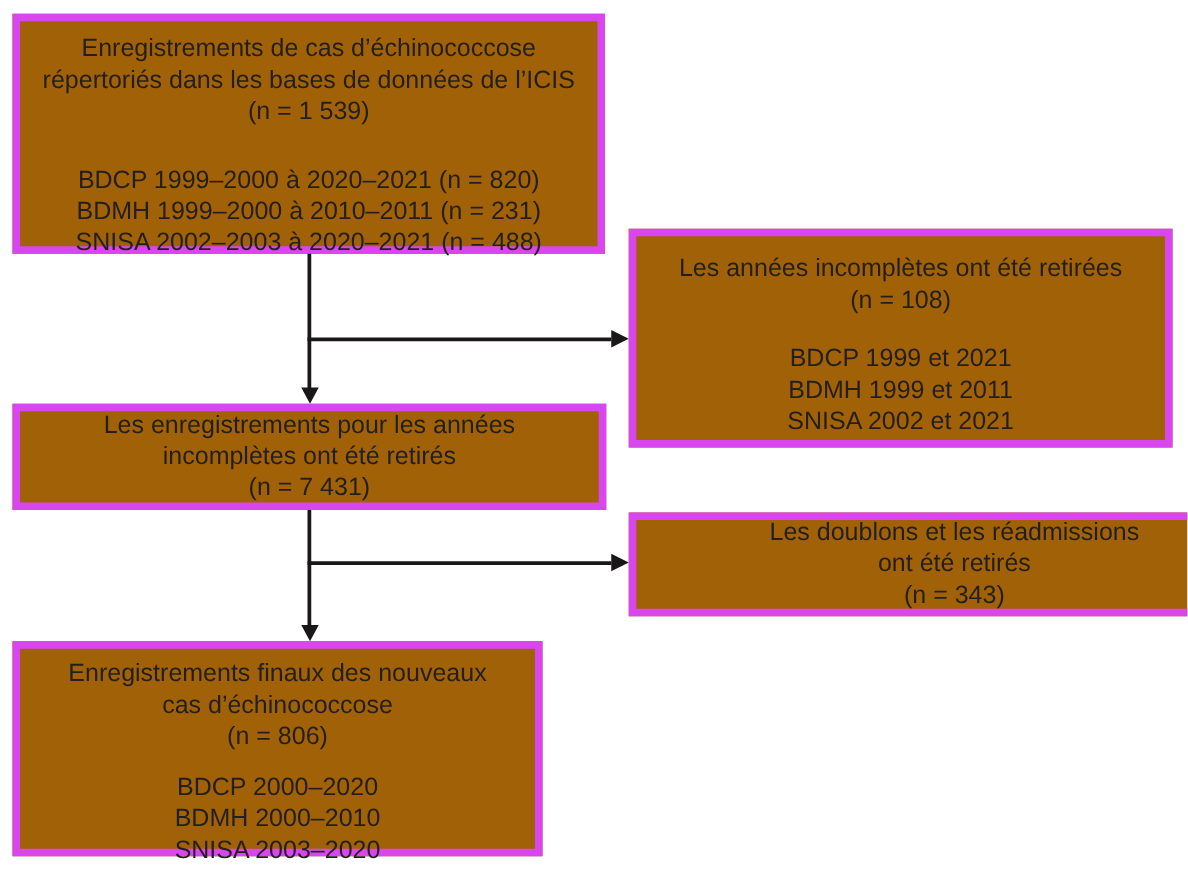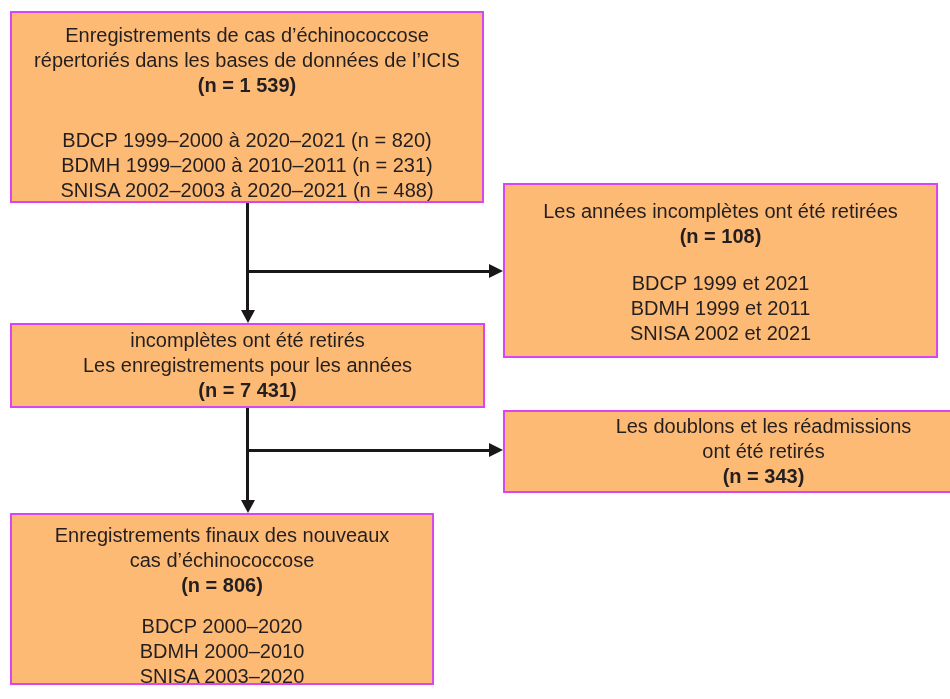--- a/index.html
+++ b/index.html
@@ -13,25 +13,25 @@
     width: 950px;
     height: 699px;
     background: #ffffff;
     font-size: 20px;
     line-height: 25px;
     text-align: center;
     overflow: hidden;
   }
   .box {
     position: absolute;
-    border: 2px solid #d946ef;
-    background: #fdba74;
+    border: 6px solid #d946ef;
+    background: #a16207;
   }
   .bline { white-space: nowrap; }
-  .count { font-weight: bold; }
+  .count { font-weight: normal; }
 
   #box-source   { left: 10px;  top: 11px;  width: 474px; height: 192px; padding-top: 10px; }
   #box-incomplete { left: 503px; top: 183px; width: 435px; height: 175px; padding-top: 14px; }
   #box-after    { left: 10px;  top: 323px; width: 475px; height: 85px;
                   display: flex; flex-direction: column; justify-content: center; }
   #box-duplicates { left: 503px; top: 410px; width: 521px; height: 83px;
                   display: flex; flex-direction: column; justify-content: center; }
   #box-final    { left: 10px;  top: 513px; width: 424px; height: 172px; padding-top: 8px; }
 
   #box-source .details { margin-top: 30px; }
@@ -81,22 +81,22 @@
     <div class="bline">Les années incomplètes ont été retirées</div>
     <div class="bline count">(n = 108)</div>
     <div class="details">
       <div class="bline">BDCP 1999 et 2021</div>
       <div class="bline">BDMH 1999 et 2011</div>
       <div class="bline">SNISA 2002 et 2021</div>
     </div>
   </div>
 
   <div class="box" id="box-after">
+    <div class="bline">Les enregistrements pour les années</div>
     <div class="bline">incomplètes ont été retirés</div>
-    <div class="bline">Les enregistrements pour les années</div>
     <div class="bline count">(n = 7 431)</div>
   </div>
 
   <div class="box" id="box-duplicates">
     <div class="bline">Les doublons et les réadmissions</div>
     <div class="bline">ont été retirés</div>
     <div class="bline count">(n = 343)</div>
   </div>
 
   <div class="box" id="box-final">

